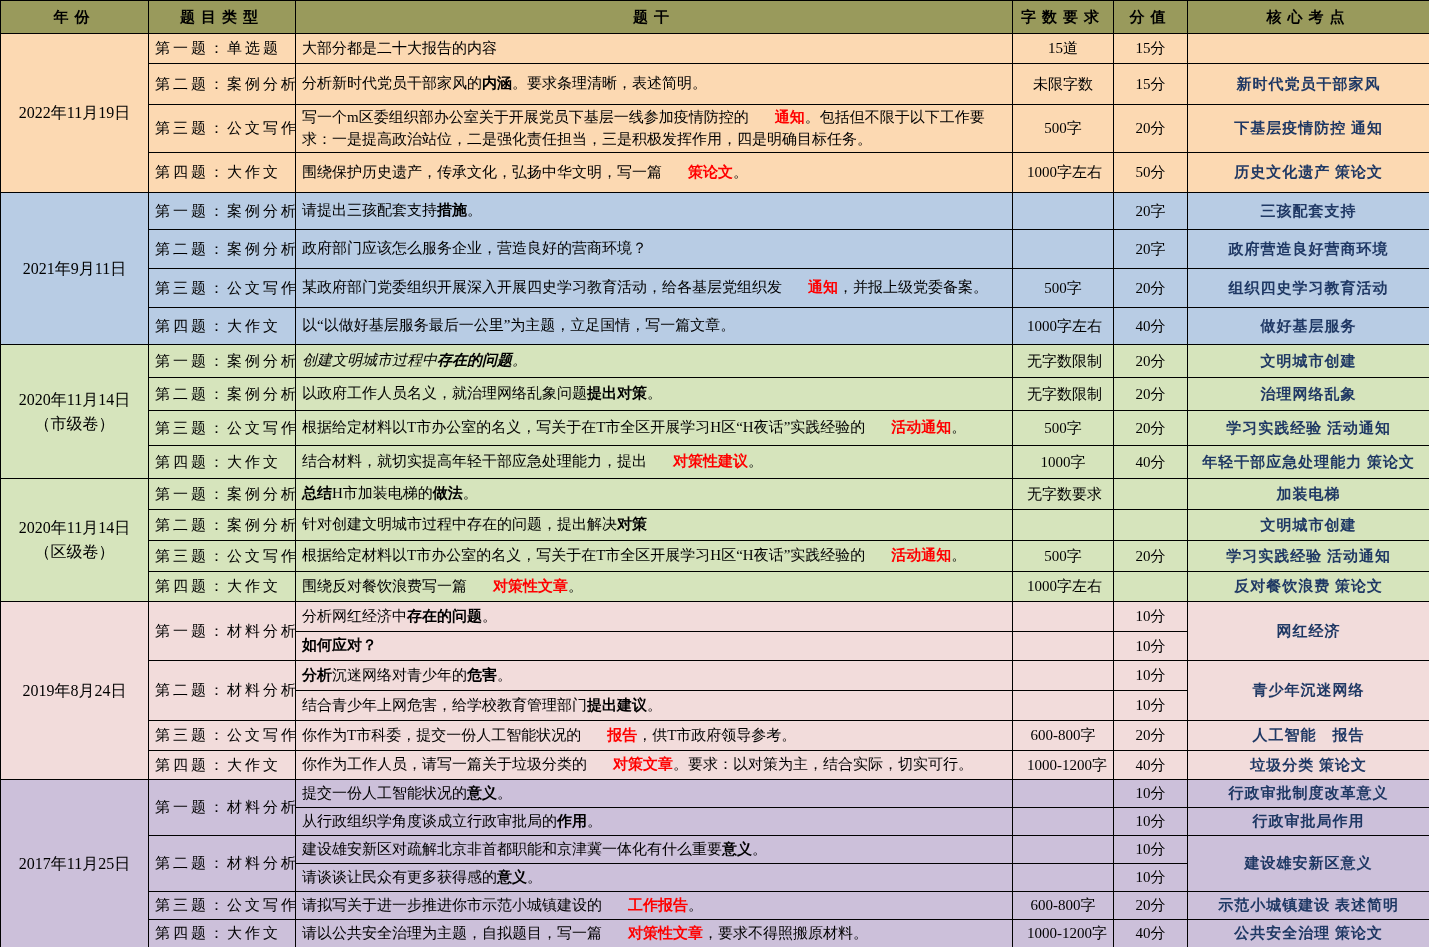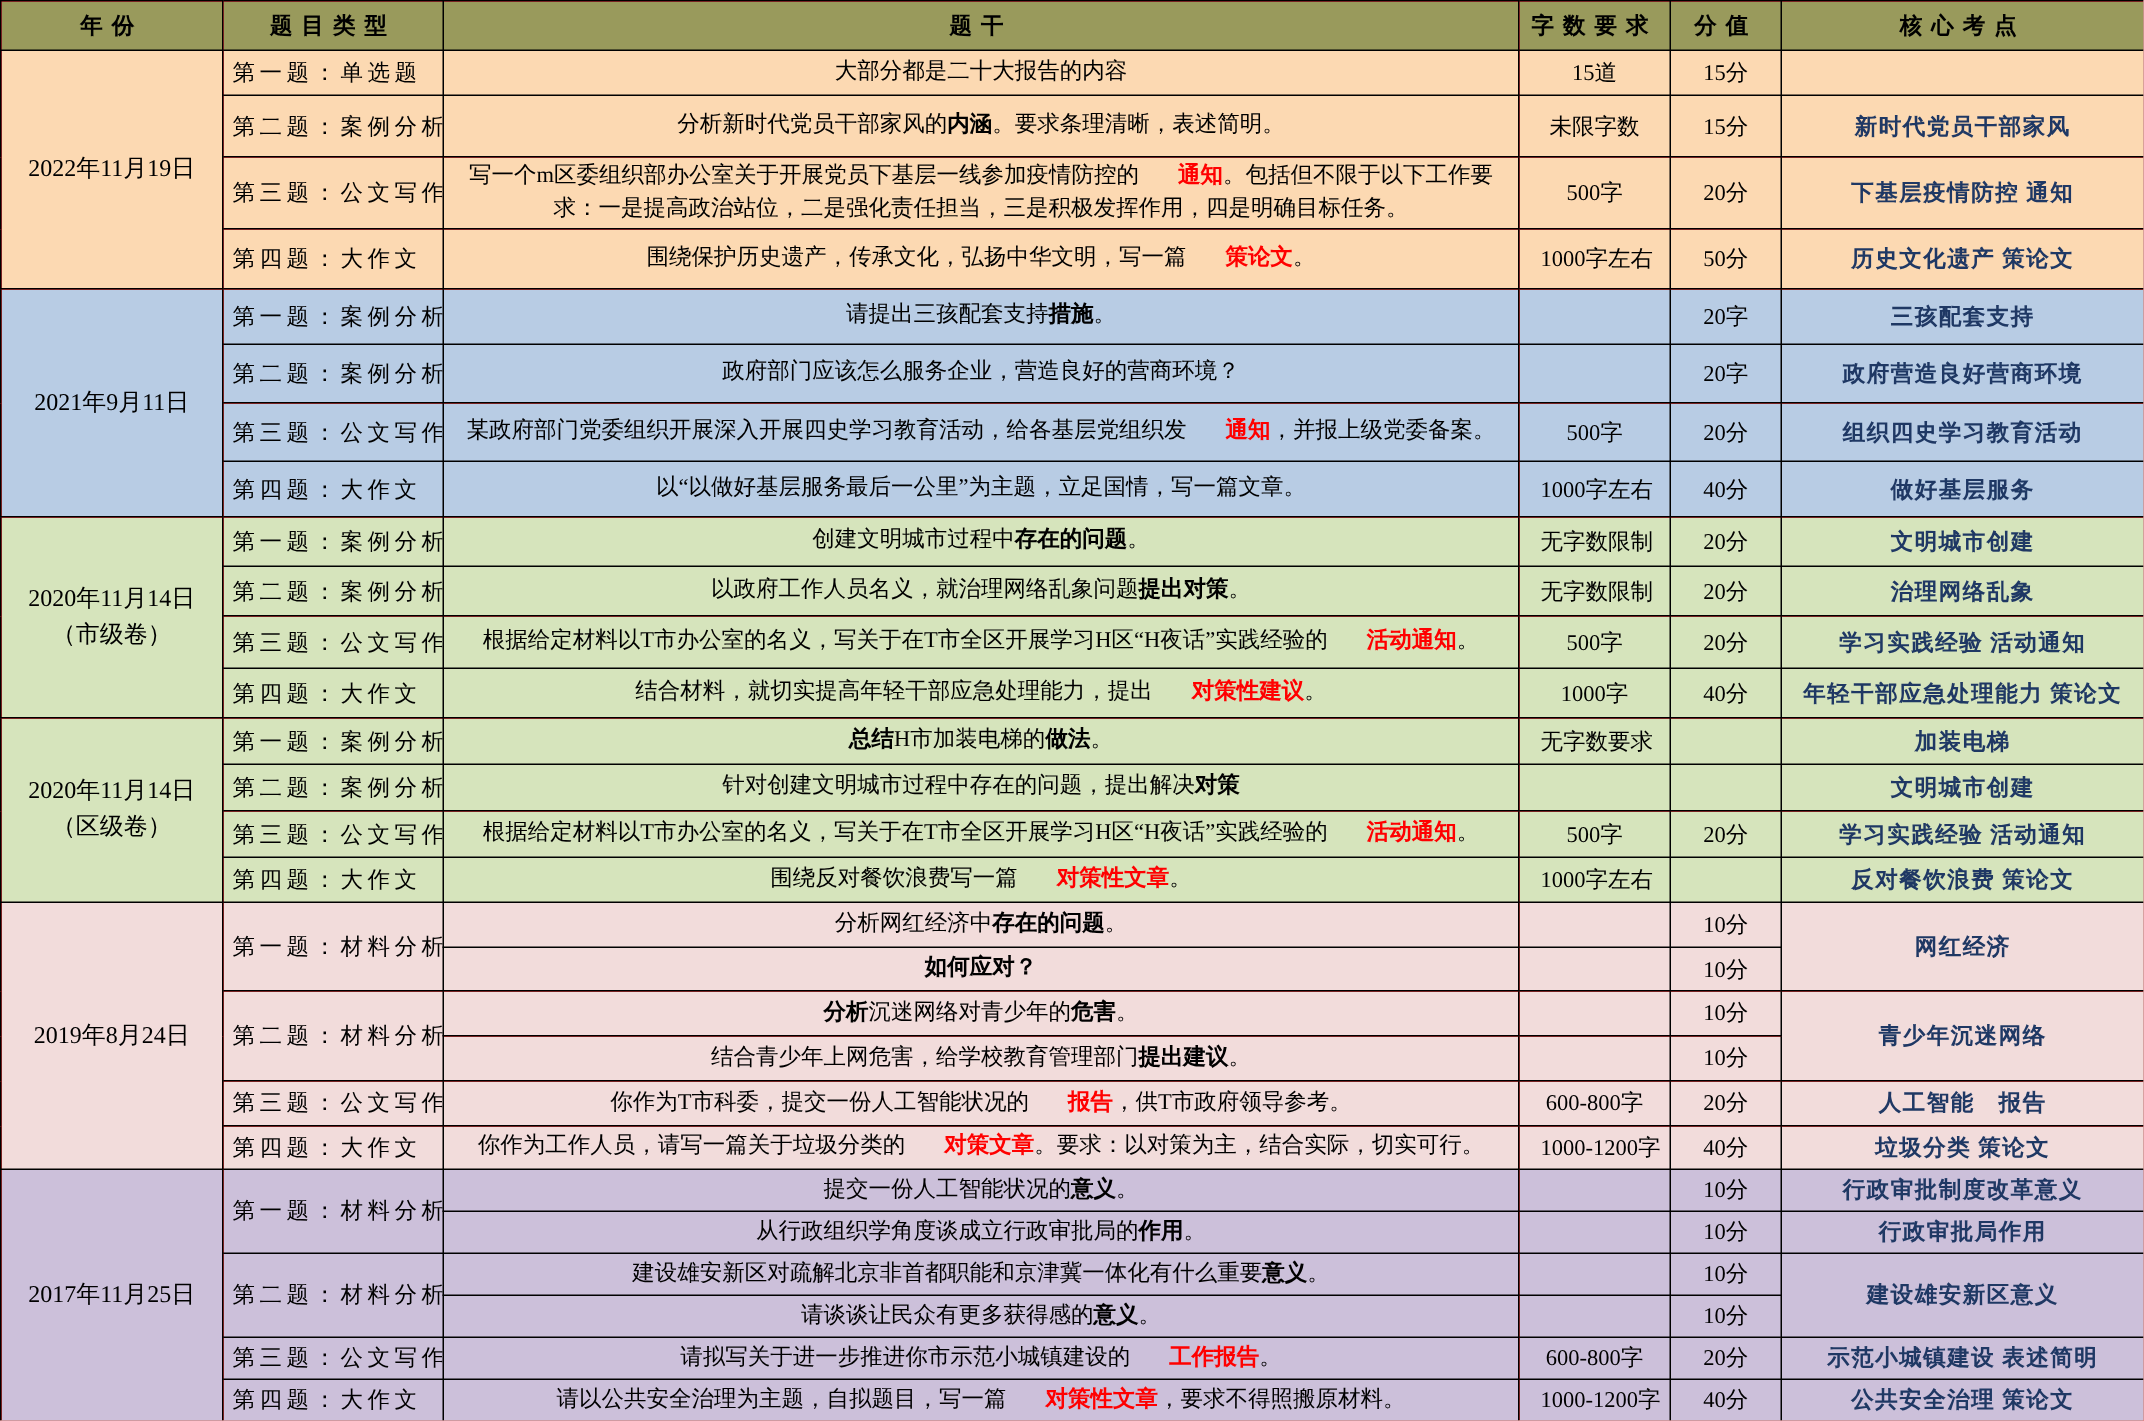--- a/index.html
+++ b/index.html
@@ -40,21 +40,21 @@
     color:#000;
   }
   td.qtype{
     text-align:left;
     font-size:15px;
     letter-spacing:3px;
     color:#000;
     white-space:nowrap;
   }
   td.stem{
-    text-align:center;
+    text-align:left;
     font-size:15px;
     line-height:1.45;
     color:#000;
   }
   td.stem .seg-b{font-weight:bold;}
   td.stem .seg-r{font-weight:bold;color:var(--red);padding-left:26px;}
   td.words,td.score{
     text-align:center;
     font-size:15px;
     color:#000;
@@ -155,21 +155,21 @@
           <td class="words" style="background: rgb(184, 204, 228);">1000字左右</td>
           <td class="score" style="background: rgb(184, 204, 228);">40分</td>
           <td class="key" style="background: rgb(184, 204, 228);">做好基层服务</td>
         </tr>
         <tr style="height: 33px;">
           <td class="year" rowspan="4" style="background: rgb(214, 228, 188);">
             <div>2020年11月14日</div>
             <div>（市级卷）</div>
           </td>
           <td class="qtype" style="background: rgb(214, 228, 188);">第一题：案例分析</td>
-          <td class="stem" style="background: rgb(214, 228, 188);"><span class="seg-n">创建文明城市过程中</span><span class="seg-b">存在的问题</span><span class="seg-n">。</span></td>
+          <td class="stem" style="background: rgb(214, 228, 188); font-style: italic;"><span class="seg-n">创建文明城市过程中</span><span class="seg-b">存在的问题</span><span class="seg-n">。</span></td>
           <td class="words" style="background: rgb(214, 228, 188);">无字数限制</td>
           <td class="score" style="background: rgb(214, 228, 188);">20分</td>
           <td class="key" style="background: rgb(214, 228, 188);">文明城市创建</td>
         </tr>
         <tr style="height: 33px;">
           <td class="qtype" style="background: rgb(214, 228, 188);">第二题：案例分析</td>
           <td class="stem" style="background: rgb(214, 228, 188);"><span class="seg-n">以政府工作人员名义，就治理网络乱象问题</span><span class="seg-b">提出对策</span><span class="seg-n">。</span></td>
           <td class="words" style="background: rgb(214, 228, 188);">无字数限制</td>
           <td class="score" style="background: rgb(214, 228, 188);">20分</td>
           <td class="key" style="background: rgb(214, 228, 188);">治理网络乱象</td>

